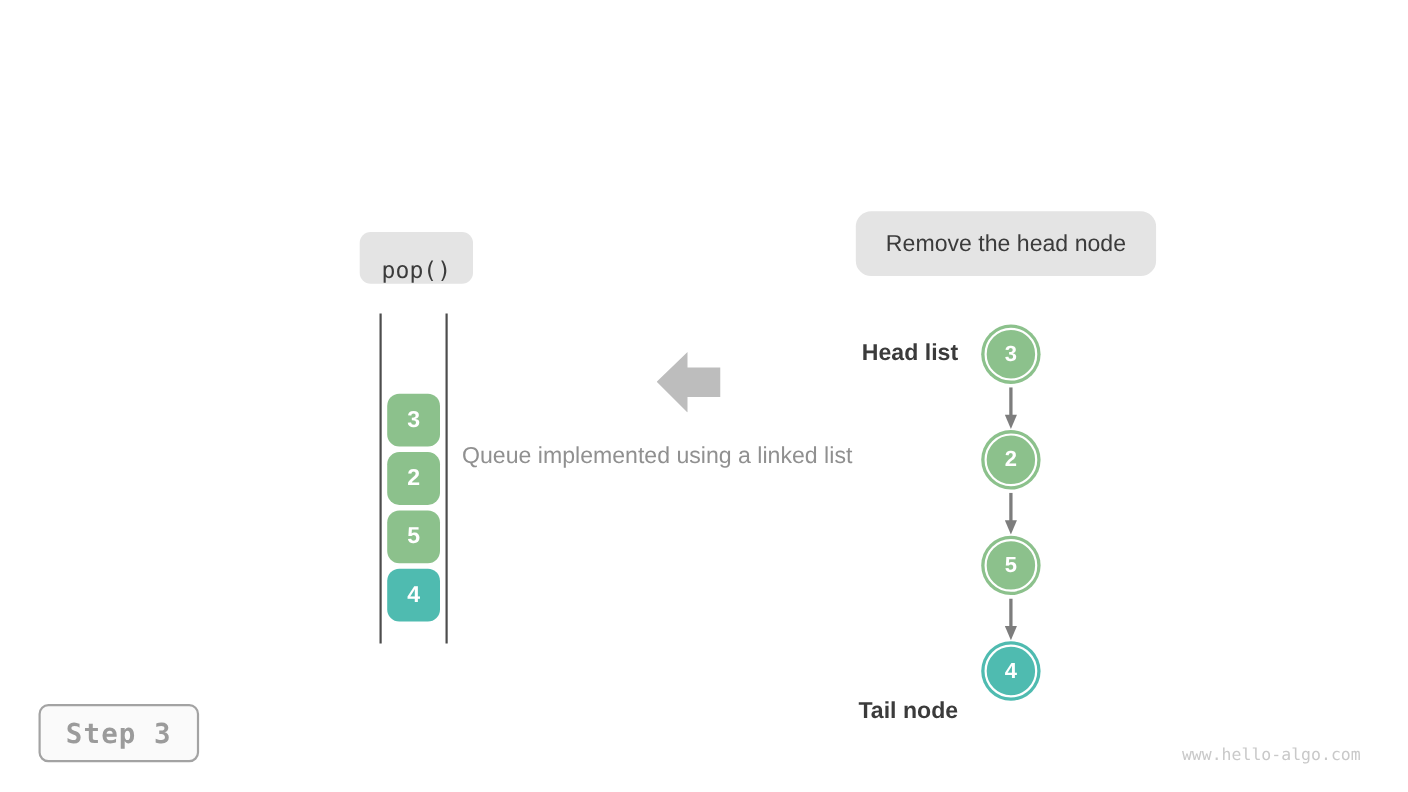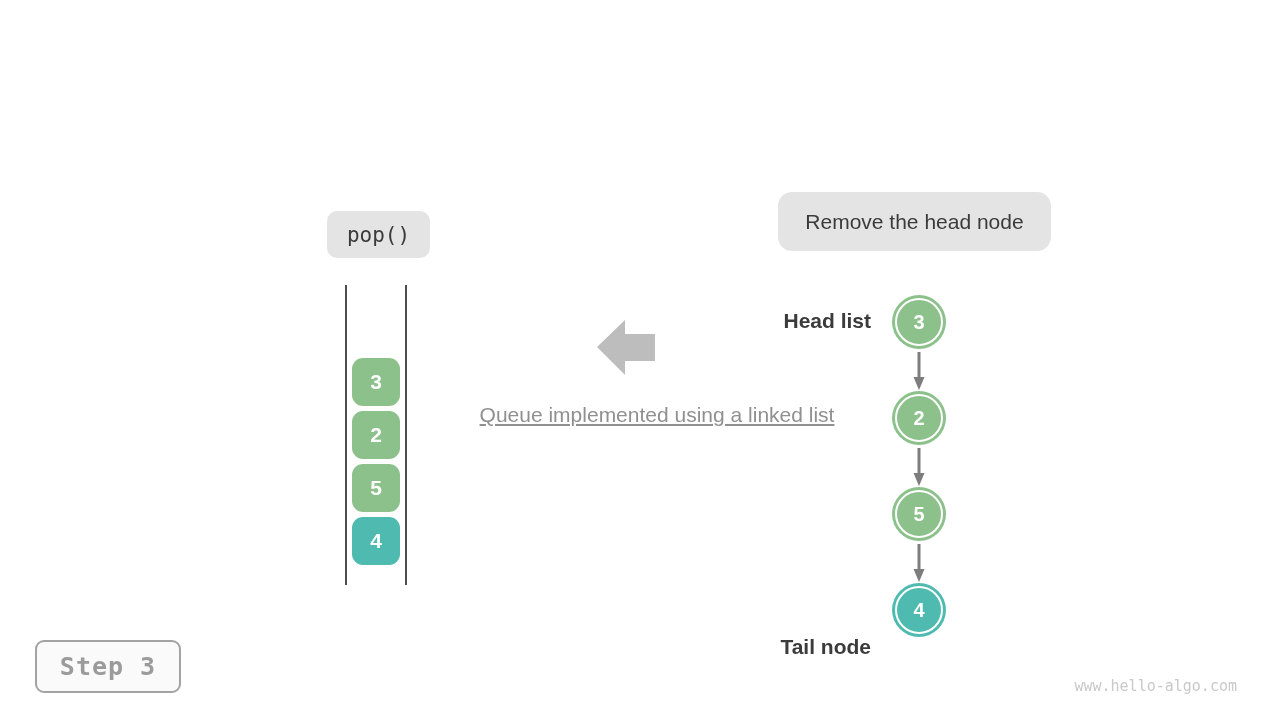--- a/index.html
+++ b/index.html
@@ -22,20 +22,21 @@
     display: flex;
     align-items: center;
     justify-content: center;
   }
   .pill.op {
     left: 327px; top: 211px;
     width: 103px; height: 47px;
     border-radius: 10px;
     font-family: "DejaVu Sans Mono", monospace;
     font-size: 21px;
+    align-items: flex-end;
   }
   .pill.annotation {
     left: 778px; top: 192px;
     width: 273px; height: 59px;
     border-radius: 14px;
     font-size: 21px;
   }
 
   
   .stack-line {
@@ -69,26 +70,25 @@
   
   .big-arrow {
     position: absolute;
     left: 597px; top: 320px;
     width: 58px; height: 55px;
   }
 
   
   .caption {
     position: absolute;
-    left: 436px; top: 403px;
+    left: 420px; top: 403px;
     width: 442px;
-    text-align: center;
+    text-align: left;
     font-size: 21px;
     color: #909090;
-    text-decoration: underline;
   }
 
   
   .list-node {
     position: absolute;
     left: 890px;
     width: 48px; height: 48px;
     margin: 5px;
     border-radius: 50%;
     border: 2px solid #ffffff;

